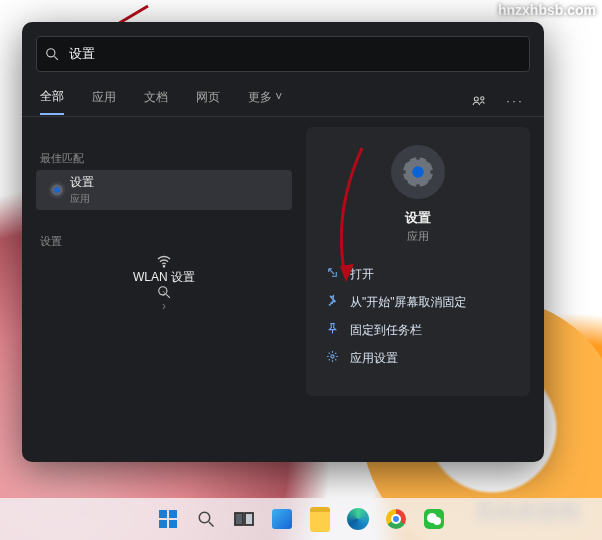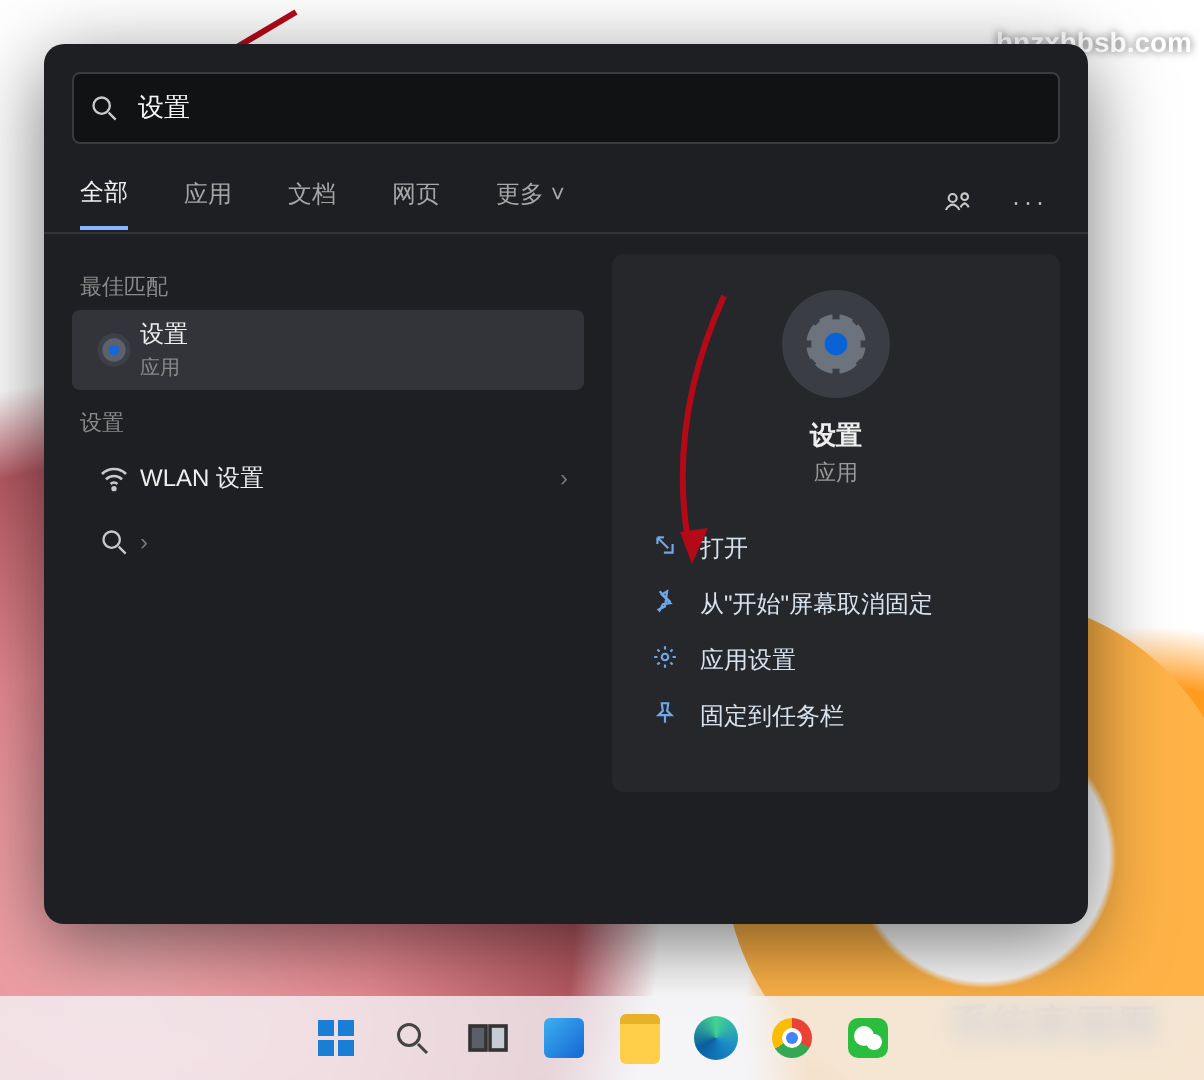--- a/index.html
+++ b/index.html
@@ -1,44 +1,44 @@
 <!DOCTYPE html>
 <html><head>
 <meta charset="utf-8">
 <style>
   html,body{margin:0;padding:0;width:602px;height:540px;overflow:hidden;font-family:"Segoe UI","Microsoft YaHei",sans-serif;background:#000;}
   .wallpaper{position:absolute;inset:0;background:radial-gradient(circle at 10% 85%,#f3b0b4 0%,#e98b94 18%,#b85a64 32%,#fff 38%,#fff 100%);}
   .wallpaper::before{content:"";position:absolute;inset:0;background:radial-gradient(circle at 95% 95%,#ffb64a 0%,#ff9b1e 22%,transparent 26%);}
   .wallpaper::after{content:"";position:absolute;right:-20px;bottom:-18px;width:260px;height:260px;border-radius:50%;background:radial-gradient(circle,#fff 0 34%,#ffb347 36% 100%);}
-  .wm-top{position:absolute;top:13px;right:6px;color:#fff;font-size:14px;font-weight:600;text-shadow:0 0 4px #0009;}
+  .wm-top{position:absolute;top:2px;right:6px;color:#fff;font-size:14px;font-weight:600;text-shadow:0 0 4px #0009;}
   .wm-bottom{position:absolute;bottom:14px;right:22px;color:#555;font-size:20px;font-weight:700;letter-spacing:1px;}
 
   .search-window{position:absolute;left:22px;top:22px;width:522px;height:440px;background:#1e1f22;border-radius:10px;box-shadow:0 10px 40px #0008;color:#d8d8d8;font-size:12px;overflow:hidden;}
   .search-bar{display:flex;align-items:center;margin:14px 14px 0 14px;height:34px;background:#111214;border:1px solid #3a3b3e;border-radius:4px;}
   .search-icon{width:30px;display:flex;justify-content:center;}
   .search-input{flex:1;background:none;border:none;outline:none;color:#f5f5f5;font-size:13px;height:100%;}
   .tabs{display:flex;align-items:center;gap:28px;padding:0 18px;margin-top:14px;border-bottom:1px solid #33343a;height:30px;}
   .tab{color:#a6a6a6;cursor:pointer;padding-bottom:8px;}
   .tab.active{color:#f0f0f0;border-bottom:2px solid #8ab4ff;}
   .tab-more::after{content:" ˅";}
   .tabs-right{margin-left:auto;display:flex;gap:14px;align-items:center;}
   .icon-btn{width:22px;height:22px;display:flex;align-items:center;justify-content:center;color:#c9c9c9;border-radius:4px;cursor:pointer;}
 
   .body{display:flex;padding:10px 14px 14px 14px;gap:14px;height:calc(100% - 96px);}
   .left{width:256px;}
   .right{flex:1;display:flex;flex-direction:column;}
-  .section-label{color:#8a8a8a;font-size:11px;margin:9px 0 4px 4px;}
+  .section-label{color:#8a8a8a;font-size:11px;margin:24px 0 4px 4px;}
   .row{display:flex;align-items:center;height:40px;border-radius:4px;padding:0 8px;cursor:pointer;}
   .row.selected{background:#33343a;}
   .row .ico{width:26px;display:flex;justify-content:center;color:#bcbcbc;}
   .row .txt{flex:1;display:flex;flex-direction:column;}
   .row .title{color:#eee;font-size:12px;}
   .row .sub{color:#8a8a8a;font-size:10px;margin-top:1px;}
   .row .chev{color:#777;}
-  .row.small{height:32px;}
+  .row.small{height:32px;flex-direction:column;}
 
   .detail{background:#26272b;border-radius:6px;align-self:flex-start;width:100%;padding:18px 0 8px 0;}
   .detail-header{display:flex;flex-direction:column;align-items:center;margin-bottom:18px;}
   .big-gear{width:54px;height:54px;border-radius:50%;background:#3a3d43;display:flex;align-items:center;justify-content:center;margin-bottom:10px;}
   .big-gear svg{width:42px;height:42px;}
   .detail-title{color:#eee;font-size:13px;font-weight:600;}
   .detail-sub{color:#9a9a9a;font-size:11px;margin-top:2px;}
   .actions{padding:4px 18px 10px 18px;}
   .action{display:flex;height:28px;gap:10px;color:#c3daf5;cursor:pointer;border-radius:4px;}
   .action .aico{width:16px;display:flex;justify-content:center;color:#6fa7e8;}
@@ -182,33 +182,33 @@
             <span class="aico">
                 <svg width="13" height="13" viewBox="0 0 24 24" stroke="#6fa7e8" stroke-width="2" fill="none">
                   <path d="M7 3l10 10M14 3l-1 7 4 4-7 1-3 6-1-1 6-3 1-7-4-4z"></path>
                 </svg>
               </span>
             <span class="alabel">从"开始"屏幕取消固定</span>
           </div>
           <div class="action">
             <span class="aico">
                 <svg width="13" height="13" viewBox="0 0 24 24" stroke="#6fa7e8" stroke-width="2" fill="none">
+                  <path d="M9 3h6l-1 7 4 4H6l4-4zM12 14v7"></path>
+                </svg>
+              </span>
+            <span class="alabel">固定到任务栏</span>
+          </div>
+          <div class="action">
+            <span class="aico">
+                <svg width="13" height="13" viewBox="0 0 24 24" stroke="#6fa7e8" stroke-width="2" fill="none">
                   <circle cx="12" cy="12" r="3"></circle>
                   <path d="M12 2v3M12 19v3M2 12h3M19 12h3M5 5l2 2M17 17l2 2M19 5l-2 2M7 17l-2 2"></path>
                 </svg>
               </span>
             <span class="alabel">应用设置</span>
-          </div>
-          <div class="action">
-            <span class="aico">
-                <svg width="13" height="13" viewBox="0 0 24 24" stroke="#6fa7e8" stroke-width="2" fill="none">
-                  <path d="M9 3h6l-1 7 4 4H6l4-4zM12 14v7"></path>
-                </svg>
-              </span>
-            <span class="alabel">固定到任务栏</span>
           </div>
         </div>
       </div>
     </div>
   </div>
 </div>
 
 <svg class="arrow-svg" style="left:322px;top:140px;width:60px;height:150px;">
   <path class="arrow-path" d="M40,8 Q12,70 22,130"></path>
   <polygon class="arrow-head" points="18,126 32,124 24,142"></polygon>

